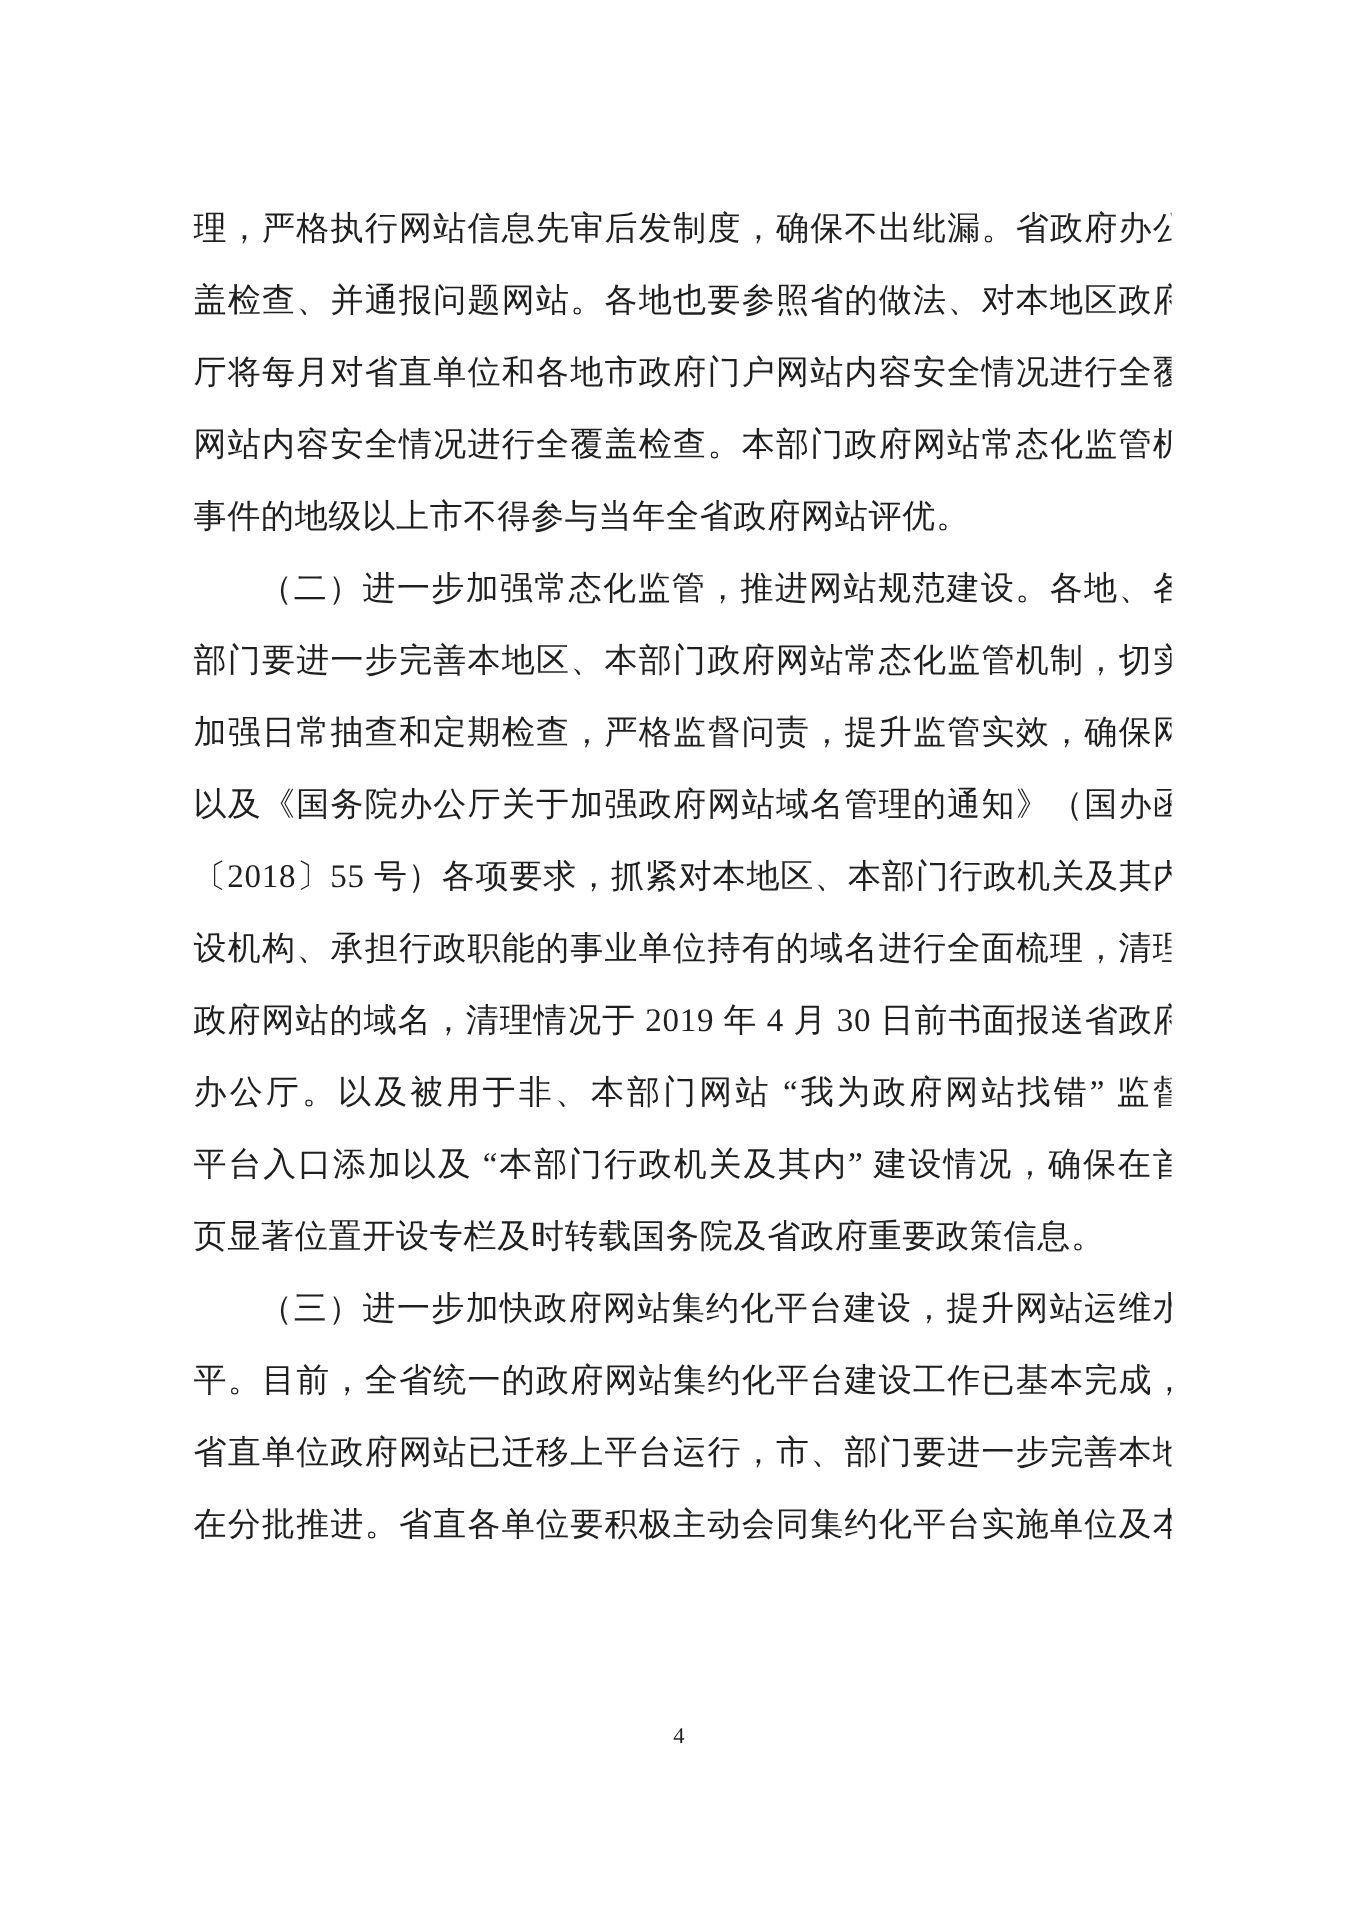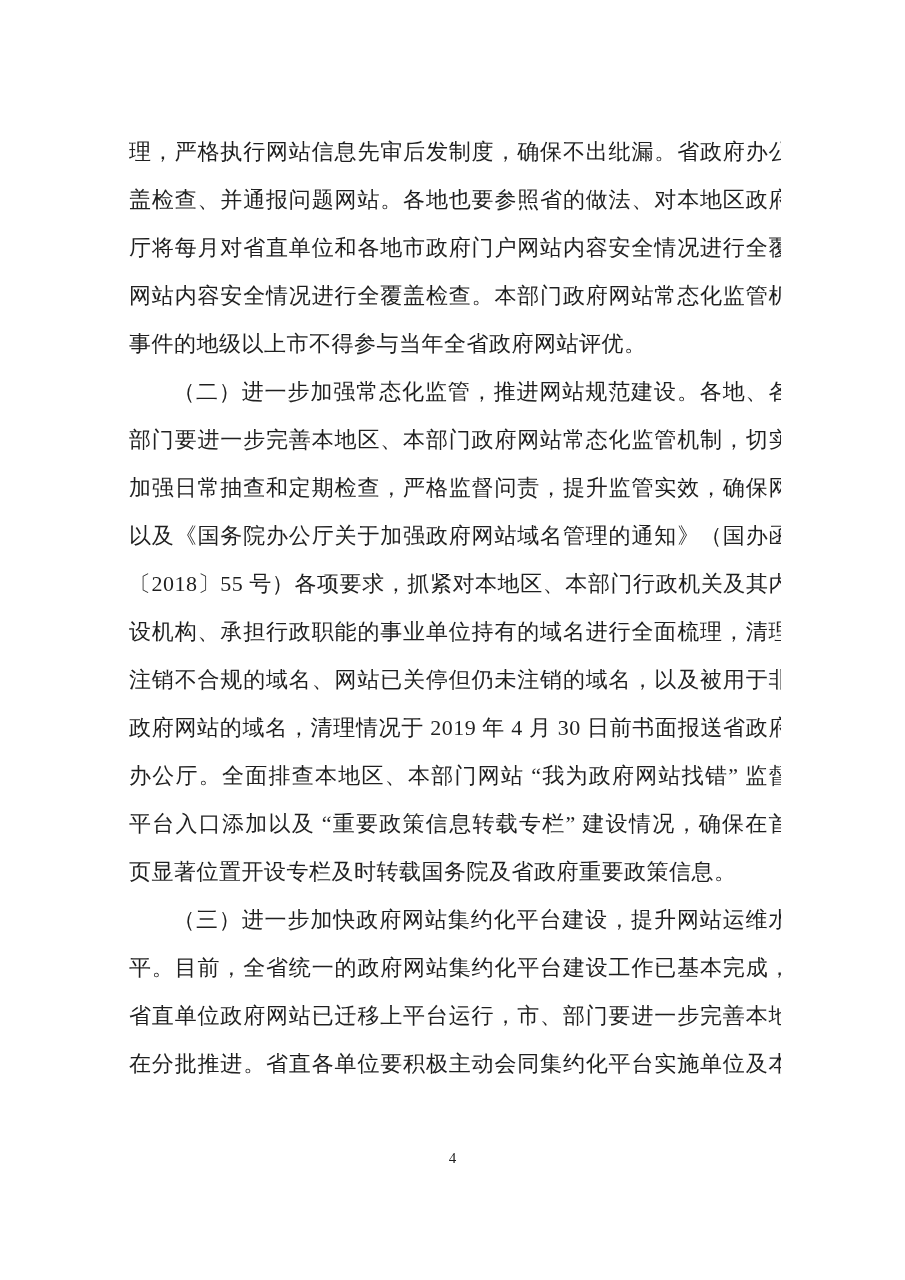--- a/index.html
+++ b/index.html
@@ -81,24 +81,23 @@
       <div class="line last">事件的地级以上市不得参与当年全省政府网站评优。</div>
     </div>
 
     <div class="para">
       <div class="line indent">（二）进一步加强常态化监管，推进网站规范建设。各地、各</div>
       <div class="line">部门要进一步完善本地区、本部门政府网站常态化监管机制，切实</div>
       <div class="line">加强日常抽查和定期检查，严格监督问责，提升监管实效，确保网</div>
       <div class="line">以及《国务院办公厅关于加强政府网站域名管理的通知》（国办函</div>
       <div class="line">〔2018〕55 号）各项要求，抓紧对本地区、本部门行政机关及其内</div>
       <div class="line">设机构、承担行政职能的事业单位持有的域名进行全面梳理，清理</div>
-      <div class="line">注销不合规的域名、网站已关停但仍未注销的域名，以及被用于非</div>
       <div class="line">政府网站的域名，清理情况于 2019 年 4 月 30 日前书面报送省政府</div>
-      <div class="line">办公厅。全面排查本地区、本部门网站 “我为政府网站找错” 监督</div>
-      <div class="line">平台入口添加以及 “重要政策信息转载专栏” 建设情况，确保在首</div>
+      <div class="line">办公厅。以及被用于非、本部门网站 “我为政府网站找错” 监督</div>
+      <div class="line">平台入口添加以及 “本部门行政机关及其内” 建设情况，确保在首</div>
       <div class="line last">页显著位置开设专栏及时转载国务院及省政府重要政策信息。</div>
     </div>
 
     <div class="para">
       <div class="line indent">（三）进一步加快政府网站集约化平台建设，提升网站运维水</div>
       <div class="line">平。目前，全省统一的政府网站集约化平台建设工作已基本完成，</div>
       <div class="line">省直单位政府网站已迁移上平台运行，市、部门要进一步完善本地区</div>
       <div class="line">在分批推进。省直各单位要积极主动会同集约化平台实施单位及本</div>
     </div>
 

